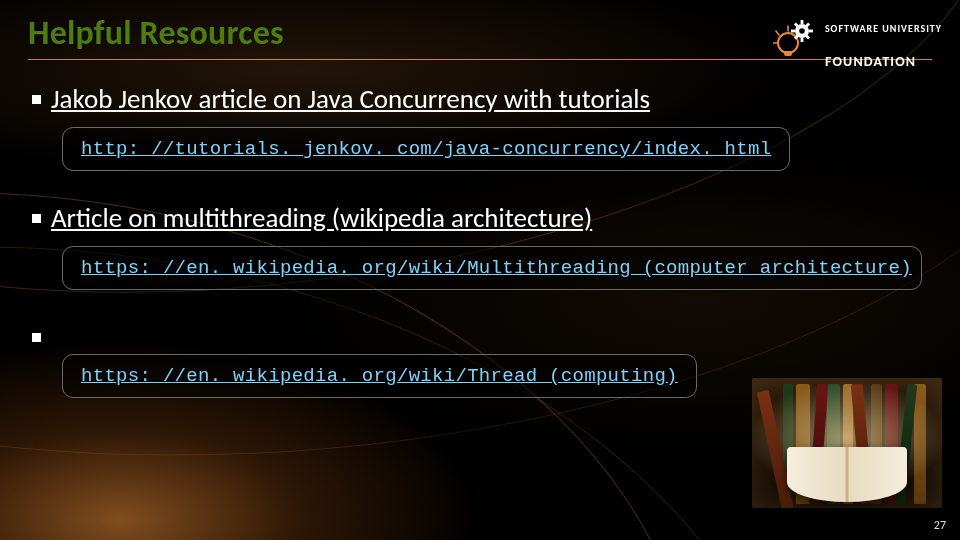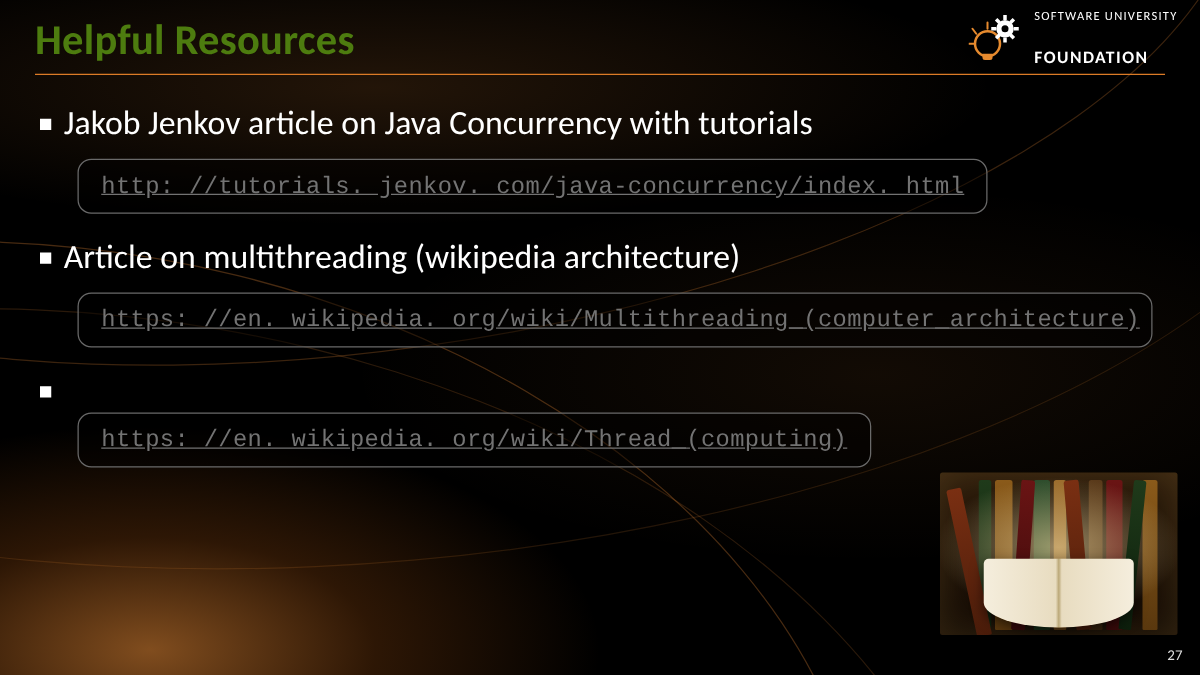--- a/index.html
+++ b/index.html
@@ -68,29 +68,30 @@
     width: 44px; height: 44px;
     display: flex; align-items: center; justify-content: center;
   }
   .logo-text {
     color: #fff;
     font-size: 12px;
     line-height: 1.05;
     font-weight: 600;
     letter-spacing: 0.5px;
   }
-  .logo-text .l1 { font-size: 10px; font-weight: 400; letter-spacing: 1px;}
+  .logo-text .l1 { font-size: 10px; font-weight: 700; letter-spacing: 1px; margin-top: 16px;}
   .logo-text .l2 { font-size: 14px; font-weight: 700; letter-spacing: 1.2px; margin-top: 20px;}
 
   .bullets {
     list-style: none;
     padding-left: 4px;
   }
   .bullets > li {
-    margin-bottom: 18px;
+    margin-bottom: 30px;
+    text-decoration: underline;
   }
   .bullet-line {
     font-size: 27px;
     color: #fff;
     font-weight: 400;
     display: flex;
     align-items: flex-start;
     gap: 10px;
     margin-bottom: 12px;
   }
@@ -109,21 +110,21 @@
     border-radius: 11px;
     padding: 10px 18px;
     background: rgba(0,0,0,0.45);
     display: inline-block;
     max-width: 860px;
   }
   .link-box.wide { min-width: 620px; }
   .link-text {
     font-family: Consolas, "Courier New", monospace;
     font-size: 19px;
-    color: #737373;
+    color: #7dd3fc;
     text-decoration: underline;
     letter-spacing: 0.3px;
     white-space: nowrap;
   }
 
   
   .books {
     position: absolute;
     right: 18px;
     bottom: 32px;

